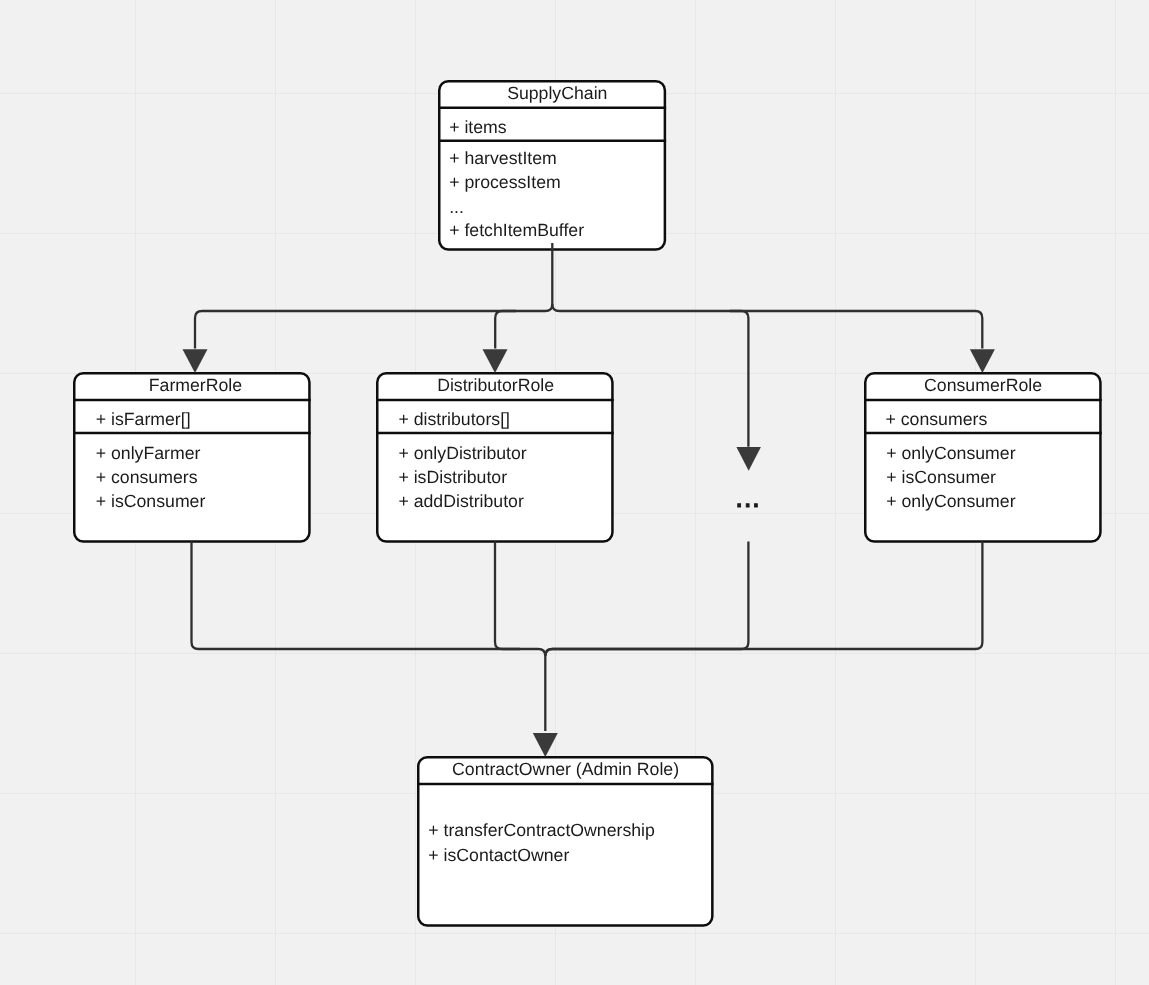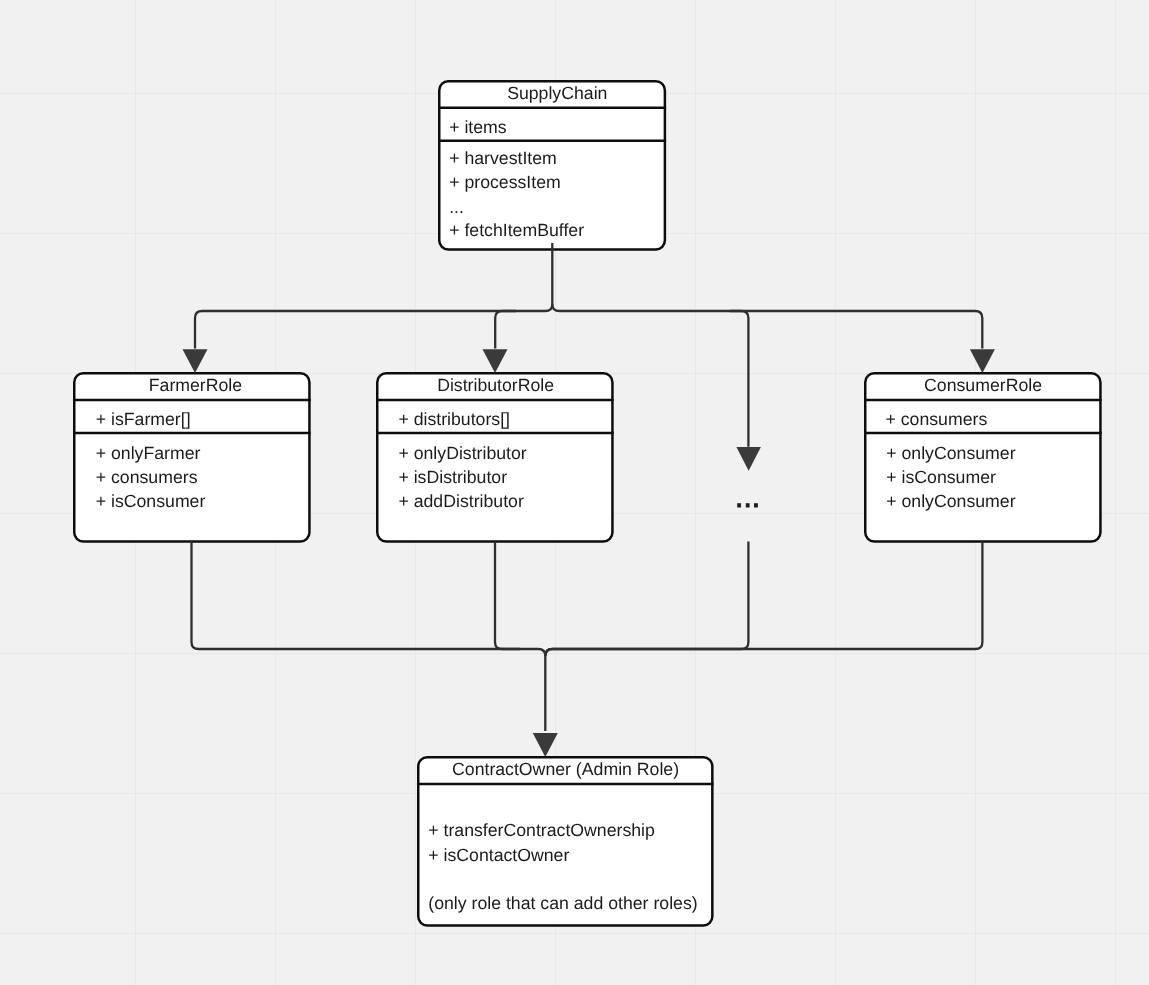--- a/index.html
+++ b/index.html
@@ -107,15 +107,14 @@
   </div>
 
   <div class="node" style="left:417px;top:755.8px;width:302px;height:170.7px">
     <svg class="frame" width="296.6" height="170.7" viewBox="0 0 296.6 170.7">
         <rect x="1.25" y="1.25" width="294.10" height="168.20" rx="9" ry="9" fill="#ffffff" stroke="#0d0d0d" stroke-width="2.50"></rect>
         <line x1="0" y1="28.10" x2="296.60" y2="28.10" stroke="#0d0d0d" stroke-width="2.50"></line>
       </svg>
     <div class="txt ntitle" style="top:5.15px;left:148.55px">ContractOwner (Admin Role)</div>
     <div class="txt row" style="top:66.65px;left:11.25px">+ transferContractOwnership</div>
     <div class="txt row" style="top:90.75px;left:11.25px">+ isContactOwner</div>
-    <div class="txt row" style="top:138.75px;left:11.25px">(only role that can add other roles)</div>
   </div>
 </div>
 
 </body></html>

